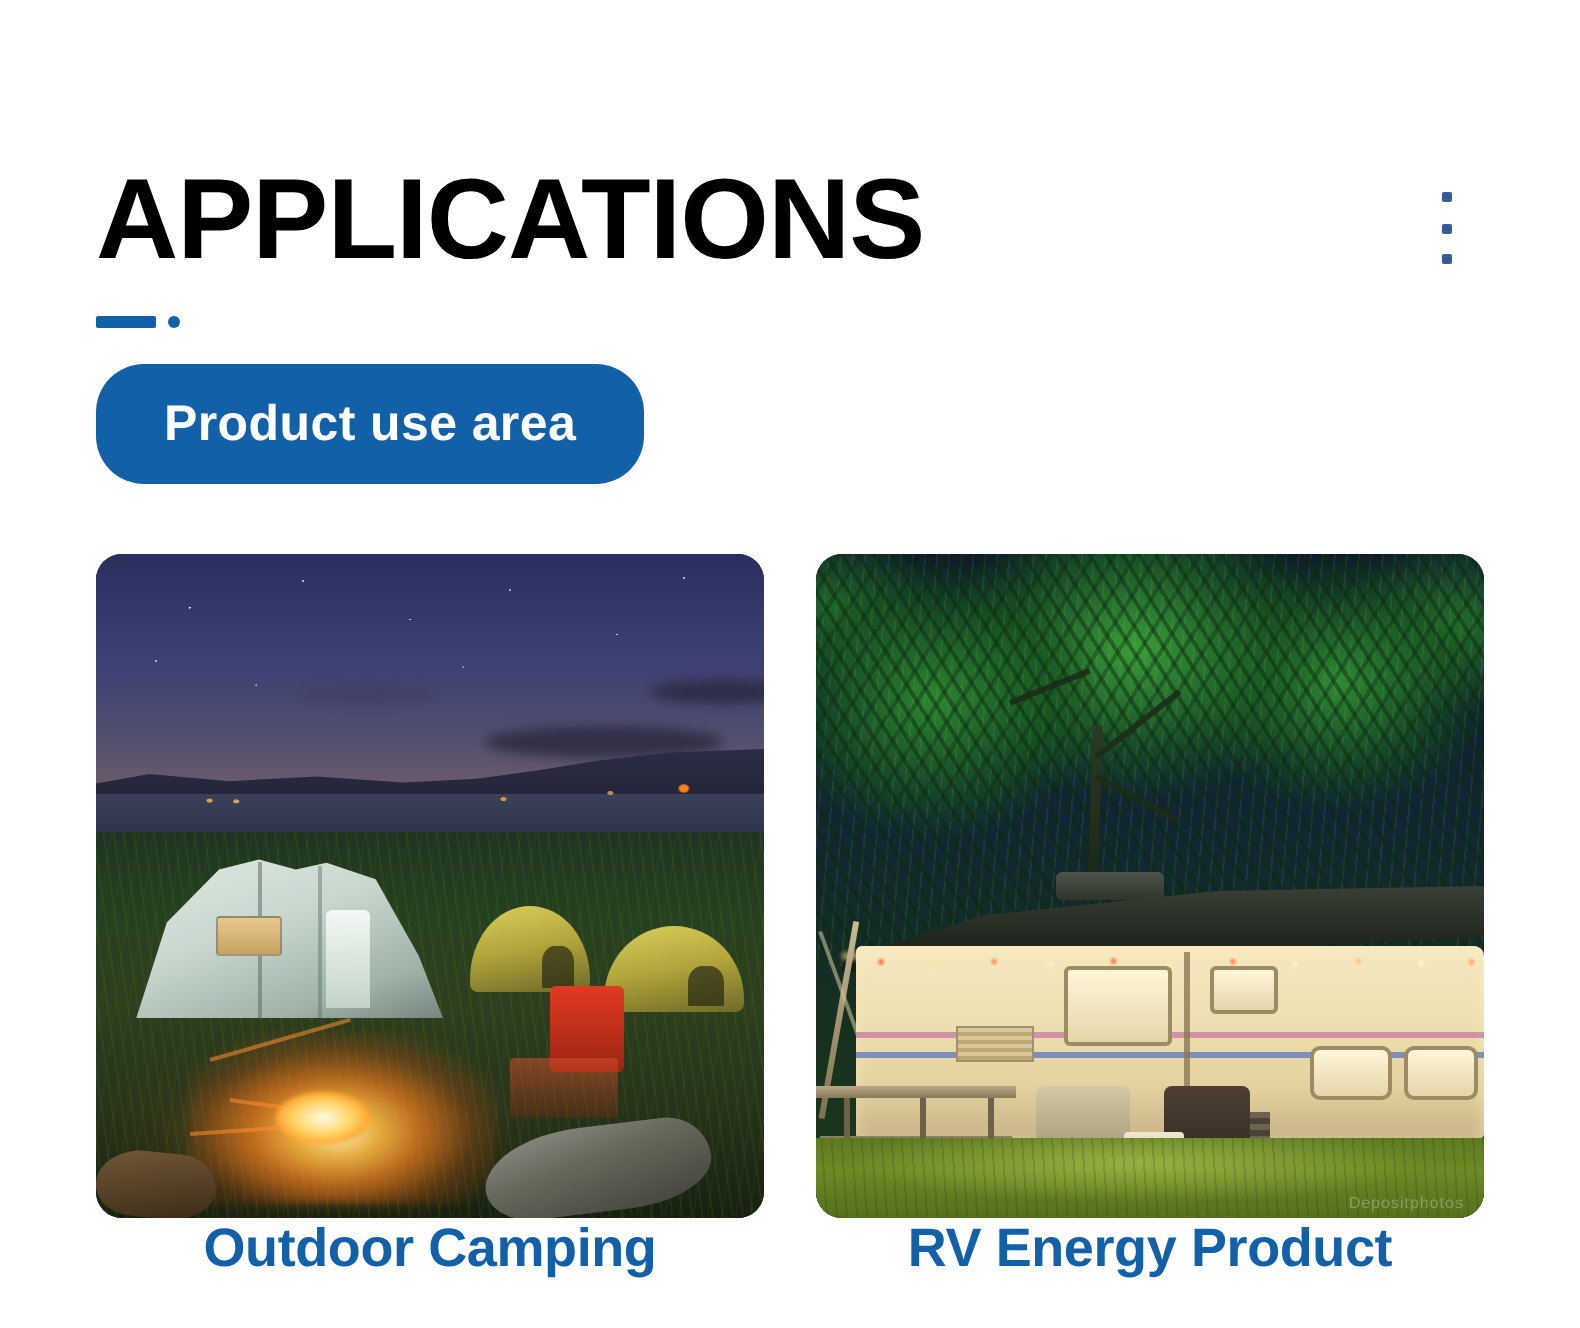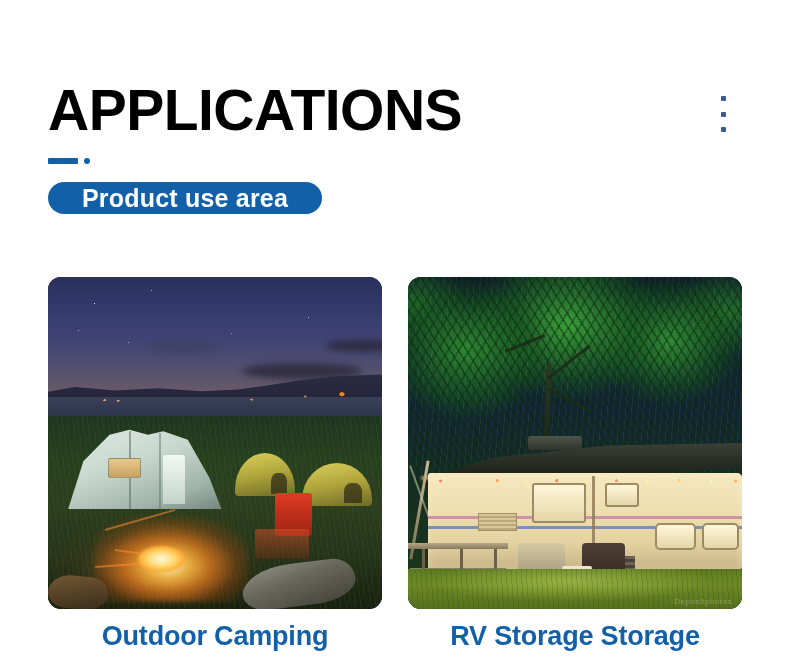--- a/index.html
+++ b/index.html
@@ -63,21 +63,21 @@
     border-radius: 50%;
   }
 
   .badge {
     position: absolute;
     left: 0px;
     top: 100px;
     display: inline-flex;
     align-items: center;
     justify-content: center;
-    height: 32px;
+    height: 60px;
     padding: 0 34px;
     background: #1260A8;
     border-radius: 24px;
     color: #ffffff;
     font-size: 25px;
     font-weight: bold;
     letter-spacing: 0.2px;
     white-space: nowrap;
     box-sizing: border-box;
   }
@@ -117,21 +117,20 @@
   }
   .card-media {
     position: relative;
     width: 334px;
     height: 332px;
     border-radius: 13px;
     overflow: hidden;
     background: #0b0c16;
   }
   .card-caption {
-    margin-top: 12px;
     text-align: center;
     font-size: 27px;
     font-weight: bold;
     color: #1260A8;
     letter-spacing: -0.2px;
     white-space: nowrap;
   }
 
   .scene { position: absolute; inset: 0; }
 
@@ -586,17 +585,17 @@
           <div class="rv-chair rvc1"></div>
           <div class="rv-chair rvc2"></div>
           <div class="rv-table"></div>
           <div class="rv-block"></div>
 
           <div class="rv-lawn"></div>
           <div class="rv-lawn-tex"></div>
           <div class="rv-watermark">Depositphotos</div>
         </div>
       </div>
-      <div class="card-caption">RV Storage Storage</div>
+      <div class="card-caption">RV Energy Product</div>
     </div>
 
   </div>
 </div>
 
 </body></html>

